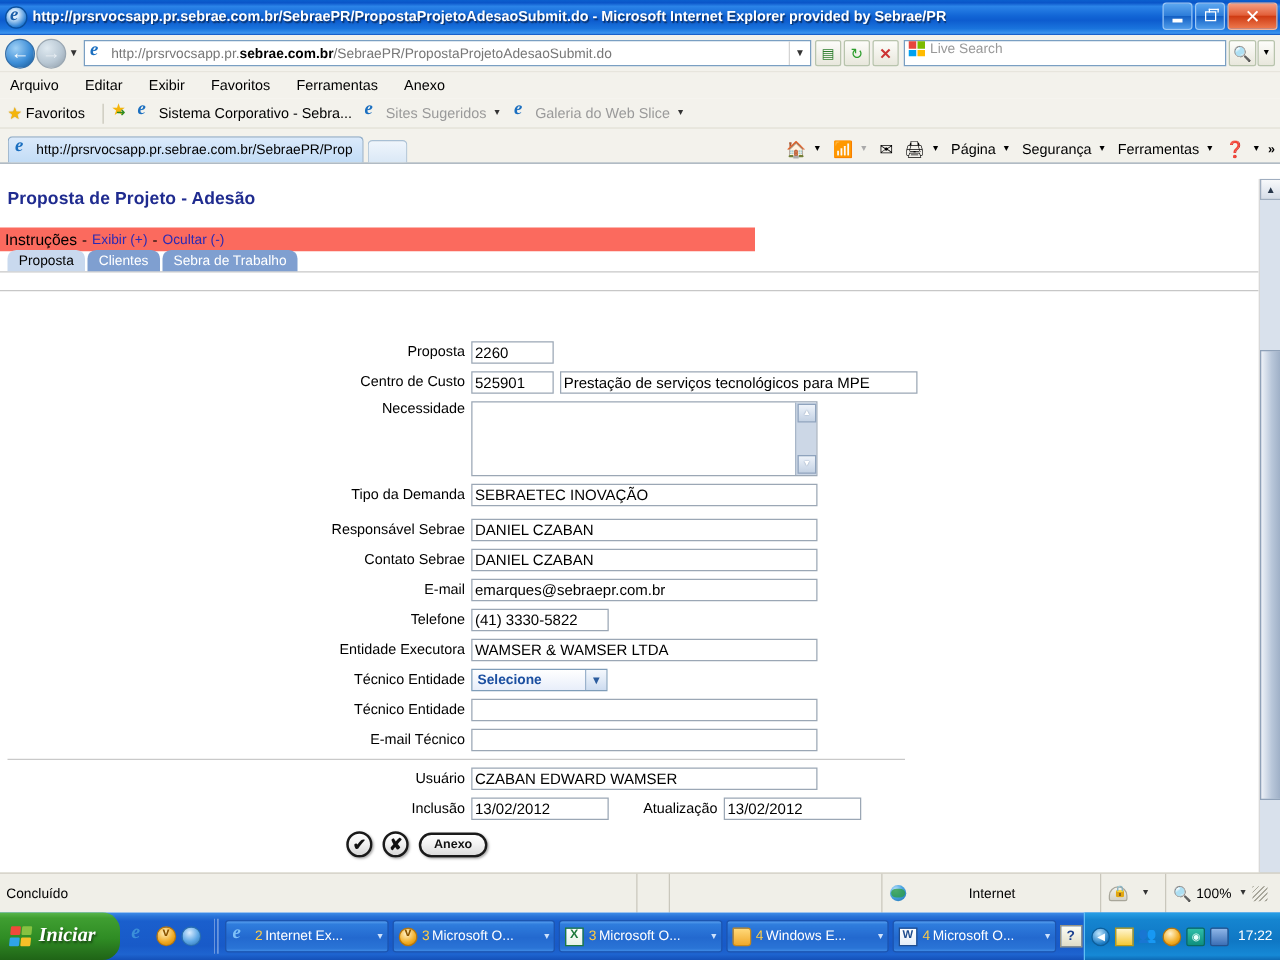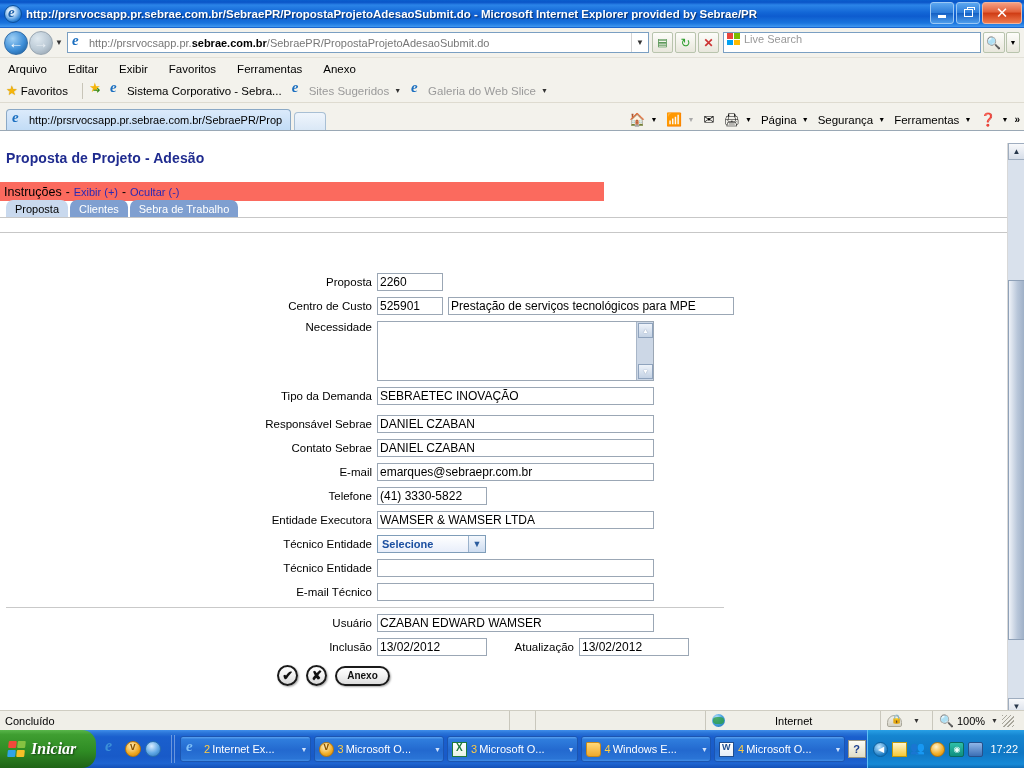--- a/index.html
+++ b/index.html
@@ -456,21 +456,21 @@
   .ps-thumb {
     position: absolute; left: 0; width: 17px;
     top: 120px; height: 360px;
     background: linear-gradient(to right, #eef2f8, #b9c7da 55%, #9fb0c7);
     border: 1px solid #8fa1b8;
     box-sizing: border-box;
   }
 
   
   .statusbar {
-    position: absolute; left: 0; right: 0; bottom: 38px; height: 20px;
+    position: absolute; left: 0; right: 0; bottom: 38px; height: 32px;
     background: #f0efe8;
     border-top: 1px solid #cfcdc2;
     display: flex; align-items: center;
     box-sizing: border-box;
     font-size: 11px;
   }
   .sb-text { padding-left: 5px; flex: 1; }
   .sb-cell {
     border-left: 1px solid #c9c7bc;
     height: 100%;

